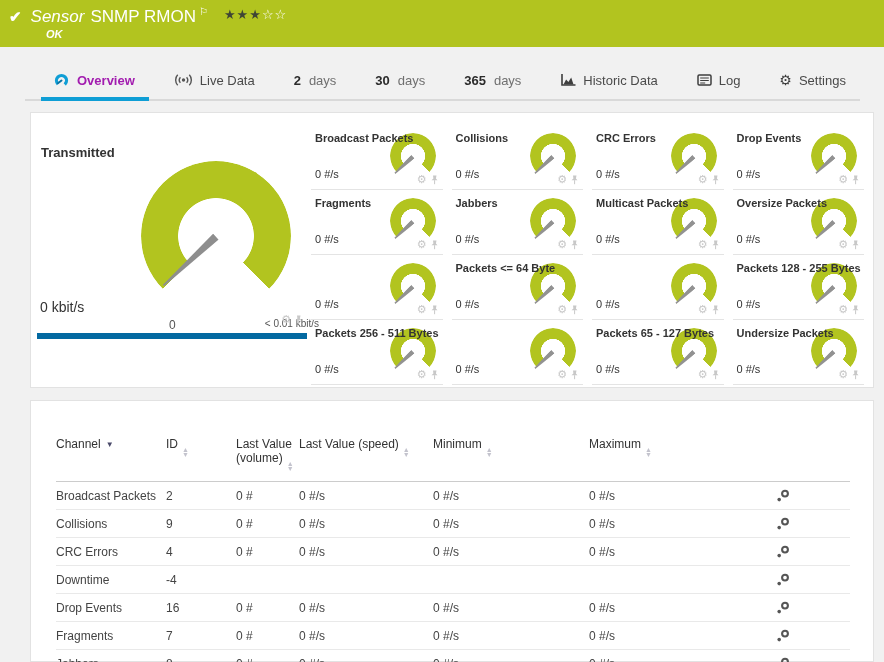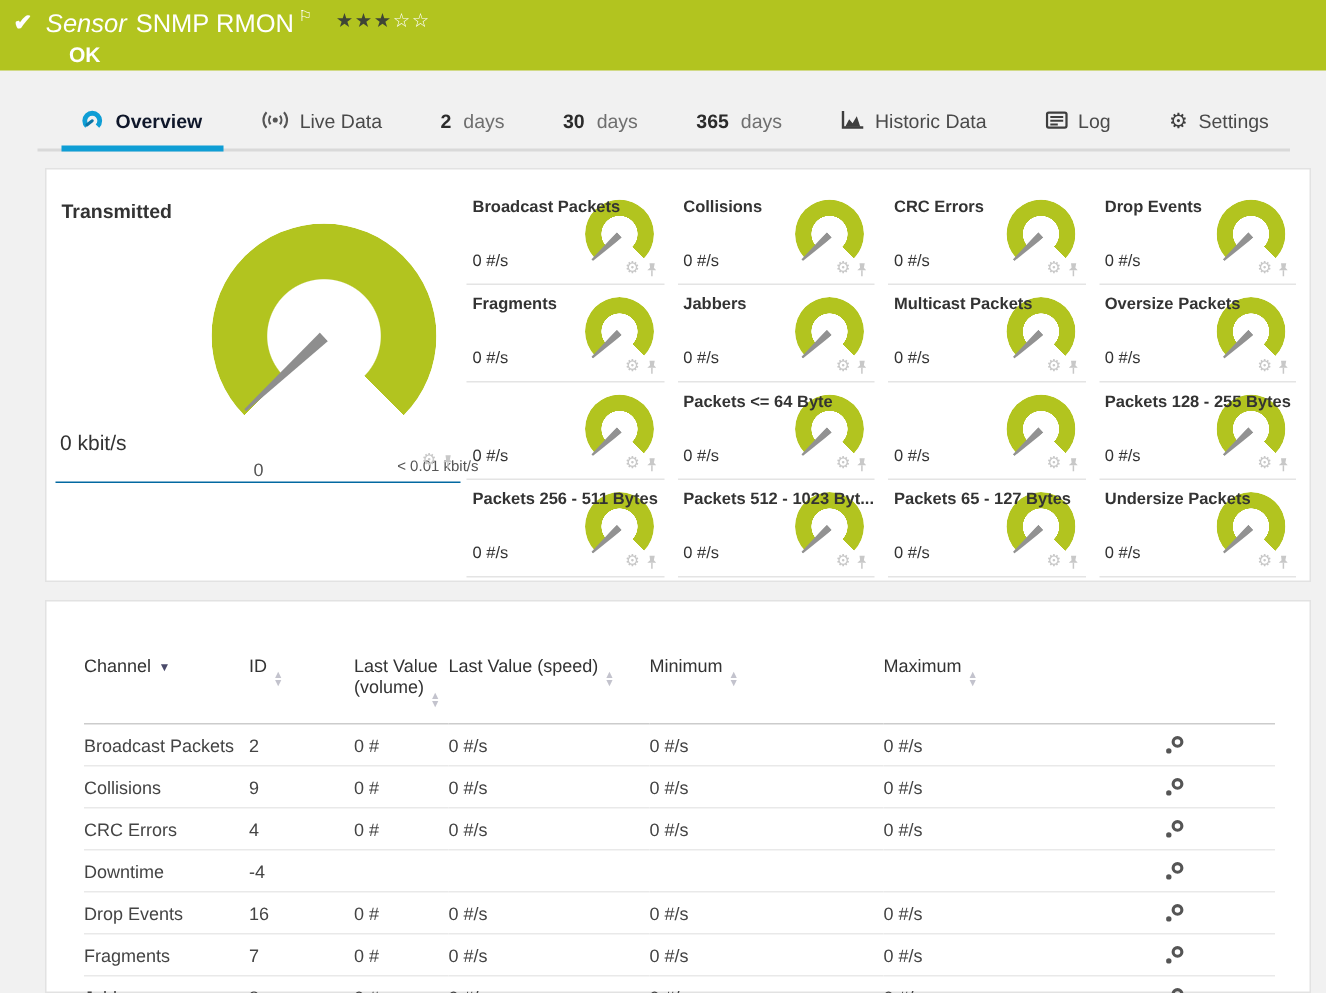--- a/index.html
+++ b/index.html
@@ -11,44 +11,44 @@
   
   .statusbar{height:47px;background:var(--green);color:#fff;position:relative;}
   .status-row{display:flex;align-items:center;padding:7px 0 0 9px;}
   .check-icon{font-size:15px;font-weight:bold;line-height:1;}
   .sensor-title{margin-left:9px;font-size:17px;line-height:1;}
   .sensor-title .prefix{font-style:italic;margin-right:6px;}
   .flag-icon{font-size:10px;vertical-align:7px;margin-left:3px;}
   .stars{margin-left:16px;font-size:13px;letter-spacing:1px;line-height:1;margin-top:-4px;}
   .stars .f{color:#3f4535;}
   .stars .e{color:#ffffff;}
-  .status-ok{position:absolute;left:46px;top:28px;font-size:14px;font-weight:bold;}
+  .status-ok{position:absolute;left:46px;top:28px;font-size:11px;font-weight:bold;font-style:italic;}
   
   .tabbar{
     margin:14px 24px 0 25px;height:38px;display:flex;align-items:center;
     justify-content:space-between;padding:0 14px 0 28px;
     border-bottom:2px solid #d9d9d9;position:relative;
   }
   .tab{display:flex;align-items:center;gap:7px;font-size:13px;color:#4a4a4a;
     position:relative;height:100%;cursor:pointer;white-space:nowrap;}
   .tab .ticon{display:flex;align-items:center;}
-  .tab.active{color:#0f172a;font-weight:bold;}
+  .tab.active{color:#a21caf;font-weight:bold;}
   .tab.active::after{
     content:"";position:absolute;left:-12px;right:-14px;bottom:-2px;height:4px;
     background:var(--blue);
   }
   .tab .num{font-weight:bold;color:#2b2b2b;}
   .tab .unit{color:#6f6f6f;margin-left:1px;}
   .gear-glyph{font-size:14px;color:#3e3e3e;line-height:1;}
   
   .panel{position:absolute;left:30px;width:844px;background:#fff;border:1px solid #e2e2e2;box-sizing:border-box;}
   .panel1{top:112px;height:276px;}
   .panel2{top:400px;height:262px;}
   
-  .main-tile{position:absolute;left:6px;top:12px;width:270px;height:196px;border-bottom:1px solid #0369a1;}
+  .main-tile{position:absolute;left:6px;top:24px;width:270px;height:196px;border-bottom:6px solid #0369a1;}
   .main-title{padding:8px 0 0 4px;font-size:13px;font-weight:bold;color:#333;}
   .big-gauge{position:absolute;left:104px;top:24px;width:150px;height:150px;}
   .donut{width:100%;height:100%;border-radius:50%;
     background:conic-gradient(from 225deg,var(--green) 0 270deg,transparent 270deg 360deg);
     -webkit-mask:radial-gradient(circle closest-side,transparent 0 50%,#000 51%);
             mask:radial-gradient(circle closest-side,transparent 0 50%,#000 51%);}
   .donut-mini{
     -webkit-mask:radial-gradient(circle closest-side,transparent 0 52%,#000 53%);
             mask:radial-gradient(circle closest-side,transparent 0 52%,#000 53%);}
   .needle{position:absolute;left:50%;top:50%;transform-origin:0 50%;transform:rotate(137deg);background:#8e8e8e;}
@@ -368,21 +368,20 @@
     <div class="tile-icons">
       <span class="mini-gear">⚙</span>
       <svg class="pin" width="9" height="10" viewBox="0 0 9 10">
             <path d="M3 0.5h3.5l-0.6 3 1.6 1.7H1.5l1.9-1.7z" fill="currentColor"></path>
             <path d="M4.6 5.2v4" stroke="currentColor" stroke-width="1"></path>
           </svg>
     </div>
   </div>
 
   <div class="mini">
-    <div class="mini-title">Packets 512 - 1023 Byt...</div>
     <div class="mini-gauge">
       <div class="donut donut-mini"></div>
       <div class="needle needle-mini"></div>
     </div>
     <div class="mini-value">0 #/s</div>
     <div class="tile-icons">
       <span class="mini-gear">⚙</span>
       <svg class="pin" width="9" height="10" viewBox="0 0 9 10">
             <path d="M3 0.5h3.5l-0.6 3 1.6 1.7H1.5l1.9-1.7z" fill="currentColor"></path>
             <path d="M4.6 5.2v4" stroke="currentColor" stroke-width="1"></path>

